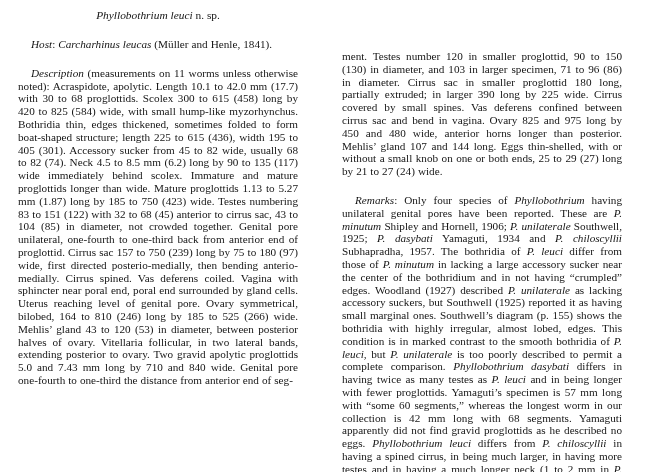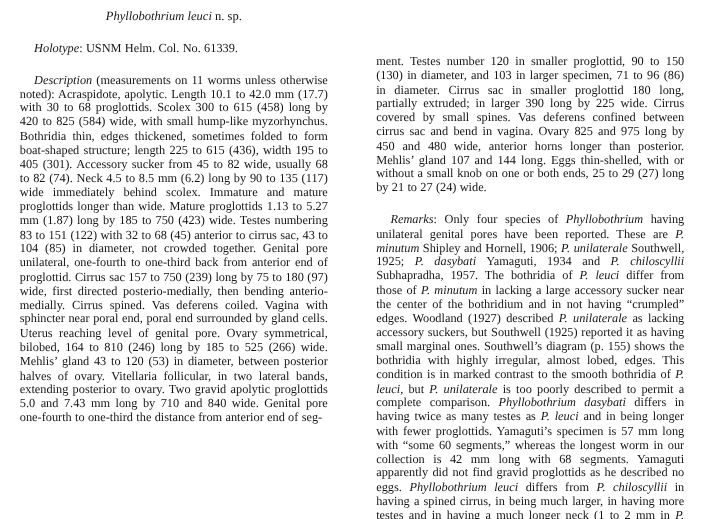--- a/index.html
+++ b/index.html
@@ -39,21 +39,21 @@
   .para.indent { text-indent: 13px; }
   em { font-style: italic; }
 </style>
 </head>
 <body>
 
 <div class="page">
   <div class="col col-left">
     <div class="heading"><em>Phyllobothrium leuci</em><span> n. sp.</span></div>
     <div class="paras">
-        <p class="para indent"><em>Holotype</em><span>: USNM Helm. Col. No. 61339.</span></p>
+        <p class="para indent"><em>Host</em><span>: </span><em>Carcharhinus leucas</em><span> (Müller and Henle, 1841).</span></p>
         <p class="para indent"><em>Description</em><span> (measurements on 11 worms unless otherwise noted): Acraspidote, apolytic. Length 10.1 to 42.0 mm (17.7) with 30 to 68 proglottids. Scolex 300 to 615 (458) long by 420 to 825 (584) wide, with small hump-like myzorhynchus. Bothridia thin, edges thickened, sometimes folded to form boat-shaped structure; length 225 to 615 (436), width 195 to 405 (301). Accessory sucker from 45 to 82 wide, usually 68 to 82 (74). Neck 4.5 to 8.5 mm (6.2) long by 90 to 135 (117) wide immediately behind scolex. Immature and mature proglottids longer than wide. Mature proglottids 1.13 to 5.27 mm (1.87) long by 185 to 750 (423) wide. Testes numbering 83 to 151 (122) with 32 to 68 (45) anterior to cirrus sac, 43 to 104 (85) in diameter, not crowded together. Genital pore unilateral, one-fourth to one-third back from anterior end of proglottid. Cirrus sac 157 to 750 (239) long by 75 to 180 (97) wide, first directed posterio-medially, then bending anterio-medially. Cirrus spined. Vas deferens coiled. Vagina with sphincter near poral end, poral end surrounded by gland cells. Uterus reaching level of genital pore. Ovary symmetrical, bilobed, 164 to 810 (246) long by 185 to 525 (266) wide. Mehlis’ gland 43 to 120 (53) in diameter, between posterior halves of ovary. Vitellaria follicular, in two lateral bands, extending posterior to ovary. Two gravid apolytic proglottids 5.0 and 7.43 mm long by 710 and 840 wide. Genital pore one-fourth to one-third the distance from anterior end of seg-</span></p>
       </div>
   </div>
   <div class="col col-right">
     <div class="paras">
         <p class="para"><span>ment. Testes number 120 in smaller proglottid, 90 to 150 (130) in diameter, and 103 in larger specimen, 71 to 96 (86) in diameter. Cirrus sac in smaller proglottid 180 long, partially extruded; in larger 390 long by 225 wide. Cirrus covered by small spines. Vas deferens confined between cirrus sac and bend in vagina. Ovary 825 and 975 long by 450 and 480 wide, anterior horns longer than posterior. Mehlis’ gland 107 and 144 long. Eggs thin-shelled, with or without a small knob on one or both ends, 25 to 29 (27) long by 21 to 27 (24) wide.</span></p>
         <p class="para indent"><em>Remarks</em><span>: Only four species of </span><em>Phyllobothrium</em><span> having unilateral genital pores have been reported. These are </span><em>P. minutum</em><span> Shipley and Hornell, 1906; </span><em>P. unilaterale</em><span> Southwell, 1925; </span><em>P. dasybati</em><span> Yamaguti, 1934 and </span><em>P. chiloscyllii</em><span> Subhapradha, 1957. The bothridia of </span><em>P. leuci</em><span> differ from those of </span><em>P. minutum</em><span> in lacking a large accessory sucker near the center of the bothridium and in not having “crumpled” edges. Woodland (1927) described </span><em>P. unilaterale</em><span> as lacking accessory suckers, but Southwell (1925) reported it as having small marginal ones. Southwell’s diagram (p. 155) shows the bothridia with highly irregular, almost lobed, edges. This condition is in marked contrast to the smooth bothridia of </span><em>P. leuci</em><span>, but </span><em>P. unilaterale</em><span> is too poorly described to permit a complete comparison. </span><em>Phyllobothrium dasybati</em><span> differs in having twice as many testes as </span><em>P. leuci</em><span> and in being longer with fewer proglottids. Yamaguti’s specimen is 57 mm long with “some 60 segments,” whereas the longest worm in our collection is 42 mm long with 68 segments. Yamaguti apparently did not find gravid proglottids as he described no eggs. </span><em>Phyllobothrium leuci</em><span> differs from </span><em>P. chiloscyllii</em><span> in having a spined cirrus, in being much larger, in having more testes and in having a much longer neck (1 to 2 mm in </span><em>P. chiloscyllii</em><span> and 4.5 to 8.5 mm in </span><em>P. leuci</em><span>).</span></p>
         <p class="para indent"><span>The name </span><em>leuci</em><span> refers to the host species.</span></p>
       </div>
   </div>

